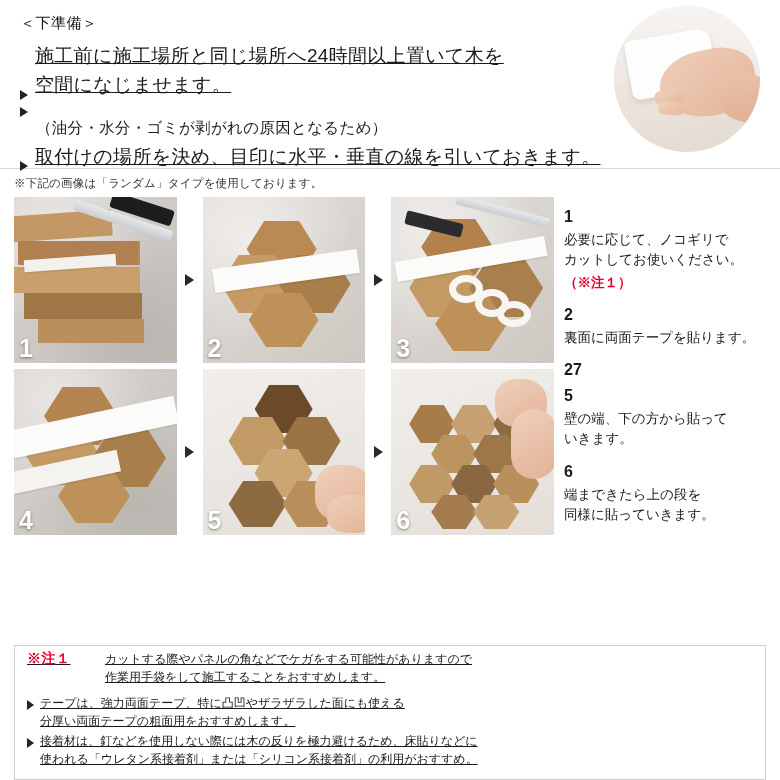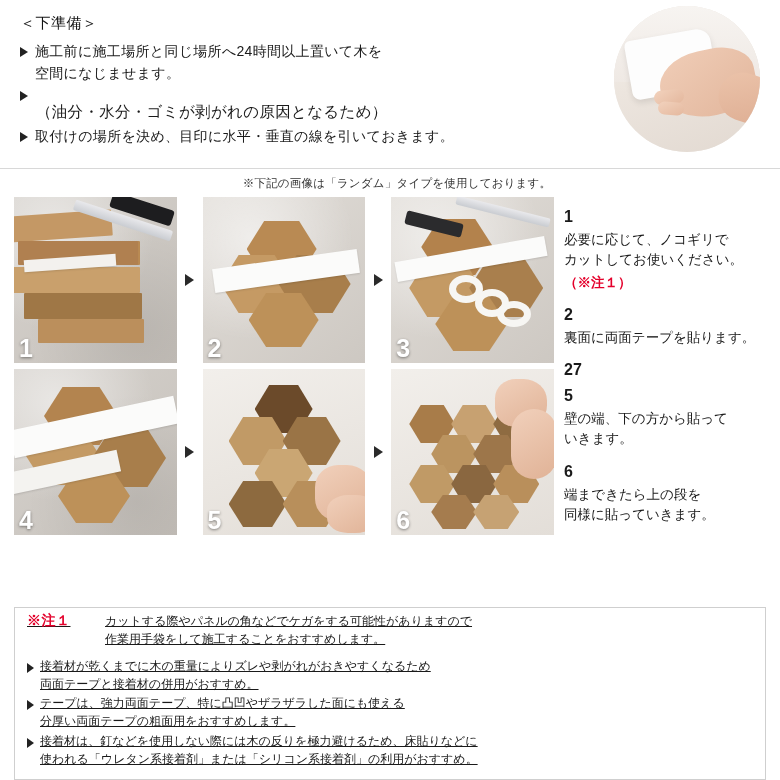--- a/index.html
+++ b/index.html
@@ -22,25 +22,26 @@
   }
   .prep-title {
     font-size: 15px;
     letter-spacing: 0.5px;
     margin: 0 0 8px 2px;
     color: #111;
   }
   .prep-list { margin: 0; padding: 0; }
   .prep-item {
     display: flex;
-    align-items: flex-start;
-    font-size: 14px;
+    align-items: flex-end;
+    font-size: 19px;
     line-height: 1.55;
     margin-bottom: 1px;
     letter-spacing: 0.3px;
+    text-decoration: underline;
   }
   .tri {
     flex: 0 0 auto;
     margin: 6px 7px 0 2px;
     width: 0; height: 0;
     border-left: 8px solid #222;
     border-top: 5.5px solid transparent;
     border-bottom: 5.5px solid transparent;
   }
   .prep-text { white-space: pre-line; }
@@ -106,21 +107,20 @@
     background: #d8d8d8;
     margin: 0 0 0 0;
   }
 
   
   .random-note {
     font-size: 11.5px;
     color: #333;
     padding: 7px 0 6px 14px;
     letter-spacing: 0.2px;
-    text-align: center;
   }
 
   
   .steps {
     position: relative;
     padding: 0 0 0 14px;
     display: flex;
   }
   .grid {
     width: 540px;
@@ -430,25 +430,20 @@
 <div class="warn-wrap">
   <div class="warn-row">
     <div class="warn-label">※注１</div>
     <div class="warn-body">カットする際やパネルの角などでケガをする可能性がありますので
 作業用手袋をして施工することをおすすめします。</div>
   </div>
   <div class="warn-row">
     <div class="bullets">
       <div class="bullet-line">
         <span class="tri2"></span>
-        <span class="warn-body">接着材が乾くまでに木の重量によりズレや剥がれがおきやすくなるため
-両面テープと接着材の併用がおすすめ。</span>
-      </div>
-      <div class="bullet-line">
-        <span class="tri2"></span>
         <span class="warn-body">テープは、強力両面テープ、特に凸凹やザラザラした面にも使える
 分厚い両面テープの粗面用をおすすめします。</span>
       </div>
       <div class="bullet-line">
         <span class="tri2"></span>
         <span class="warn-body">接着材は、釘などを使用しない際には木の反りを極力避けるため、床貼りなどに
 使われる「ウレタン系接着剤」または「シリコン系接着剤」の利用がおすすめ。</span>
       </div>
     </div>
   </div>

